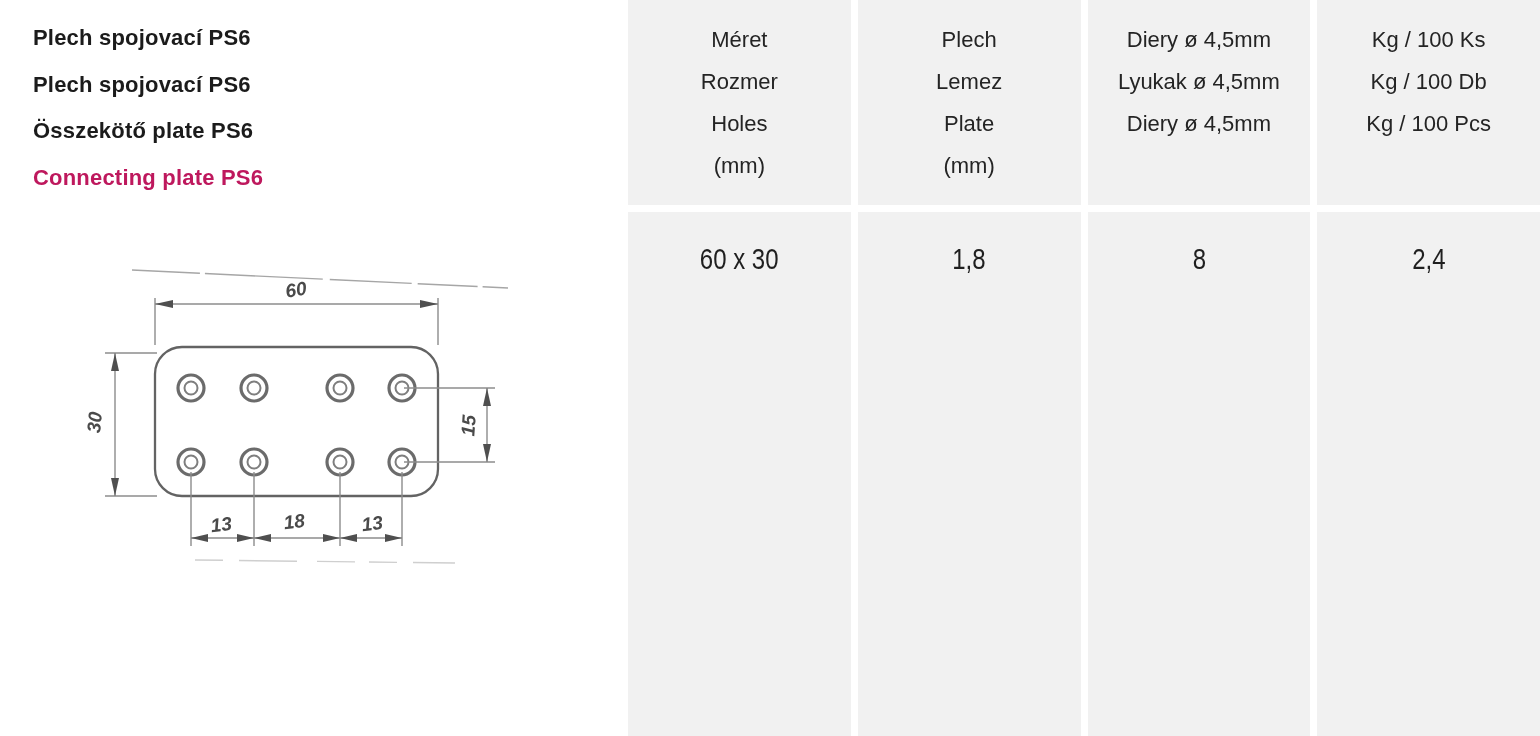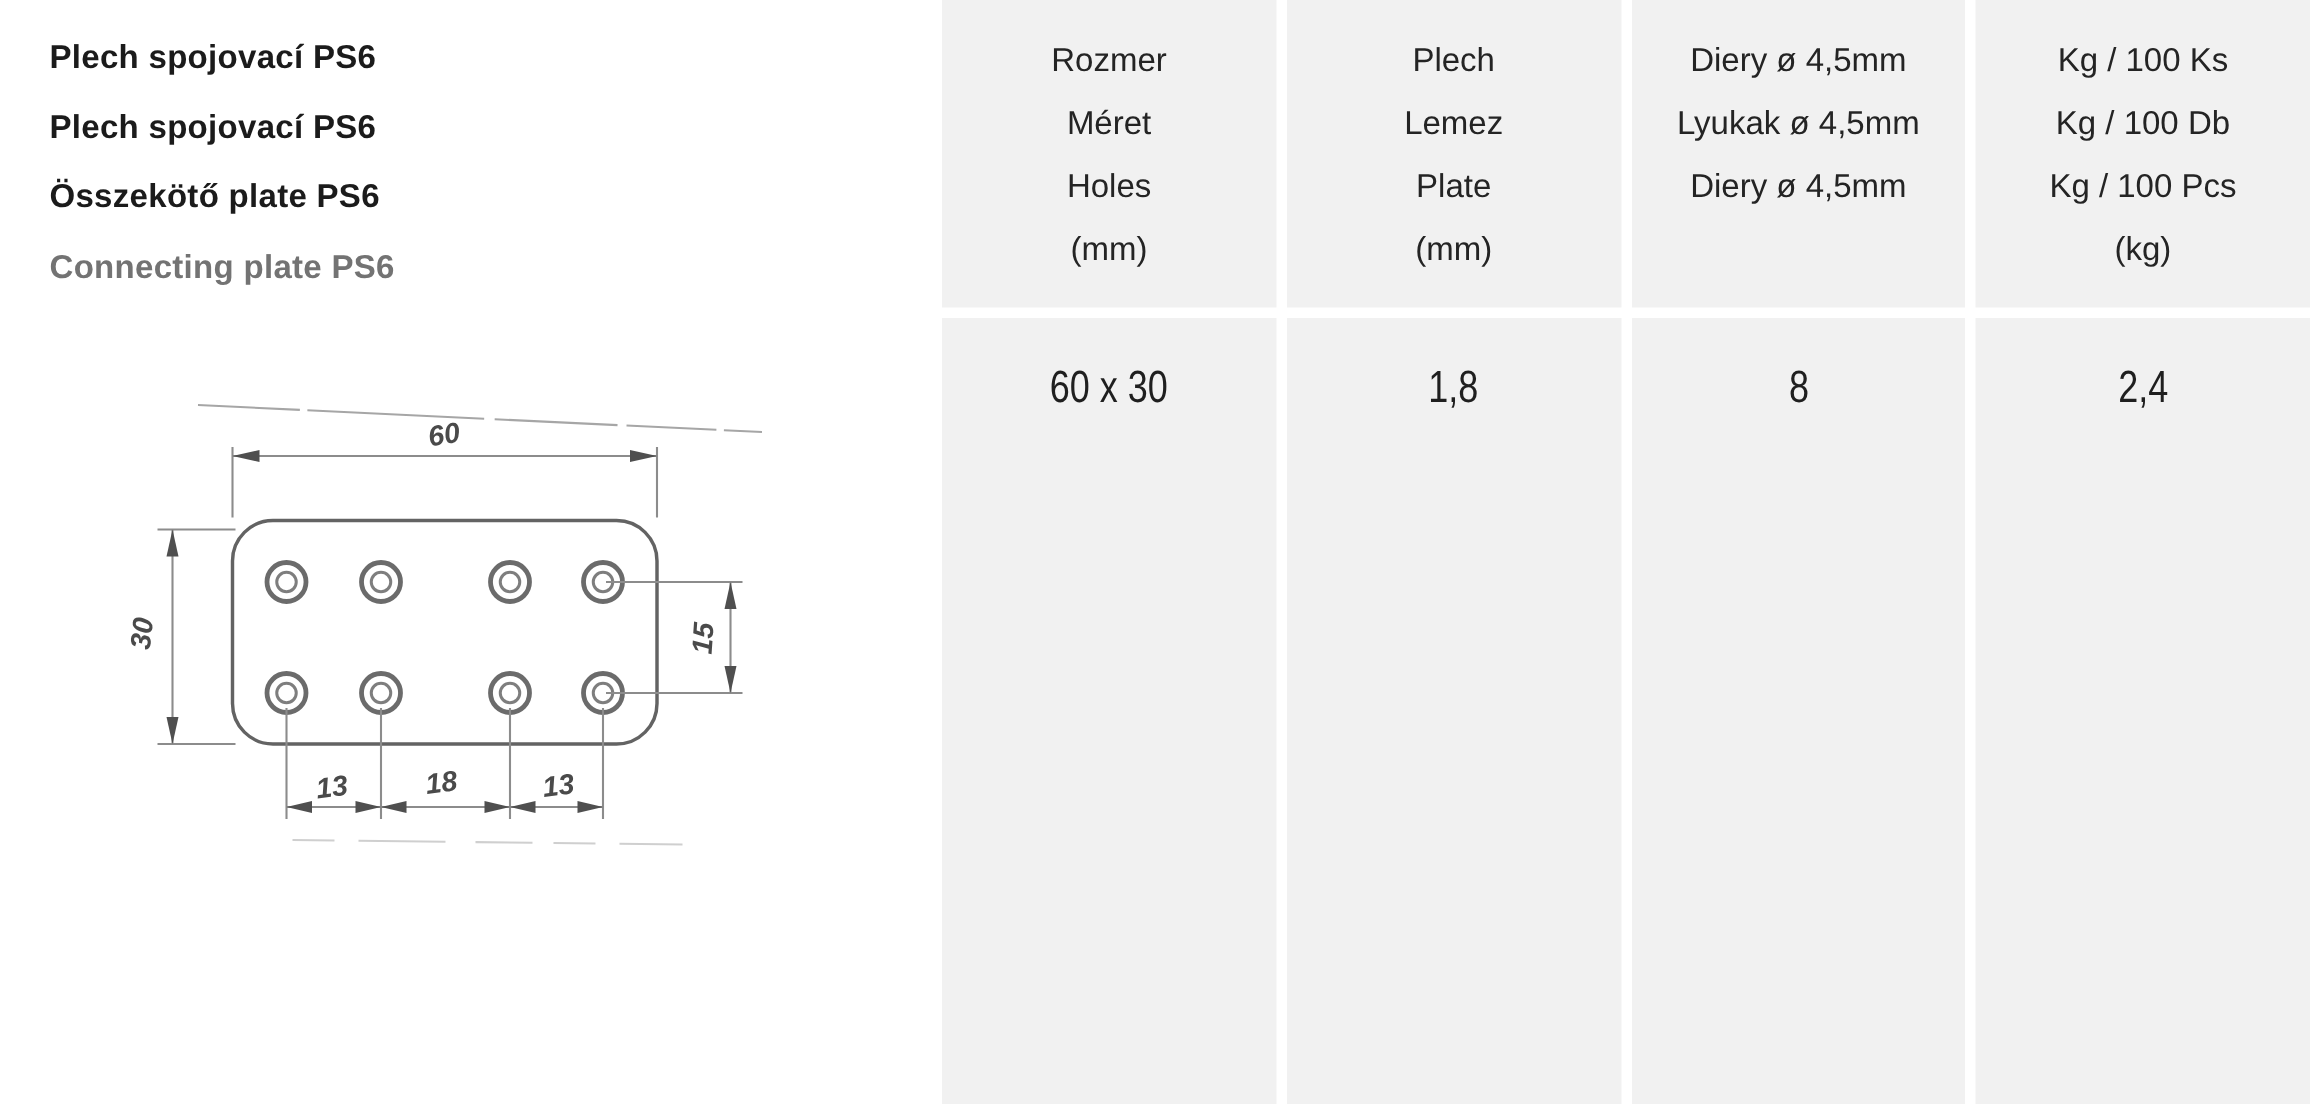--- a/index.html
+++ b/index.html
@@ -7,21 +7,21 @@
     position:relative; width:1540px; height:736px; background:#ffffff;
     font-family:"Liberation Sans", sans-serif; overflow:hidden;
   }
 
   
   .titles{position:absolute; left:33px; top:15px;}
   .titles h1{
     margin:0; font-size:22px; font-weight:700; line-height:46.5px;
     color:#1b1b1b; letter-spacing:.2px; white-space:nowrap;
   }
-  .titles h1.muted{color:#737373;}
+  .titles h1.muted{color:#be185d;}
 
   
   .drawing{position:absolute; left:55px; top:250px; width:475px; height:335px;}
   .dim-label{
     font-family:"Liberation Sans", sans-serif;
     font-style:italic; font-weight:700; font-size:19px; fill:#4a4a4a;
   }
 
   
   .logo{position:absolute; left:28px; top:628px; width:175px; height:85px;}
@@ -141,22 +141,22 @@
       <text x="240" y="278" text-anchor="middle" class="dim-label" transform="rotate(-7 240 278)">18</text>
       <text x="318" y="280" text-anchor="middle" class="dim-label" transform="rotate(-7 318 280)">13</text>
     </svg>
   </div>
 
 
   <div class="spec-table">
 
     <div class="spec-col">
       <div class="col-header">
+        <span class="header-line">Méret</span>
         <span class="header-line">Rozmer</span>
-        <span class="header-line">Méret</span>
         <span class="header-line">Holes</span>
         <span class="header-line">(mm)</span>
       </div>
       <div class="col-body">
         <span class="cell-value">60 x 30</span>
       </div>
     </div>
 
     <div class="spec-col">
       <div class="col-header">
@@ -180,21 +180,20 @@
       <div class="col-body">
         <span class="cell-value">8</span>
       </div>
     </div>
 
     <div class="spec-col">
       <div class="col-header">
         <span class="header-line">Kg / 100 Ks</span>
         <span class="header-line">Kg / 100 Db</span>
         <span class="header-line">Kg / 100 Pcs</span>
-        <span class="header-line">(kg)</span>
       </div>
       <div class="col-body">
         <span class="cell-value">2,4</span>
       </div>
     </div>
 
   </div>
 </div>
 
 </body></html>

